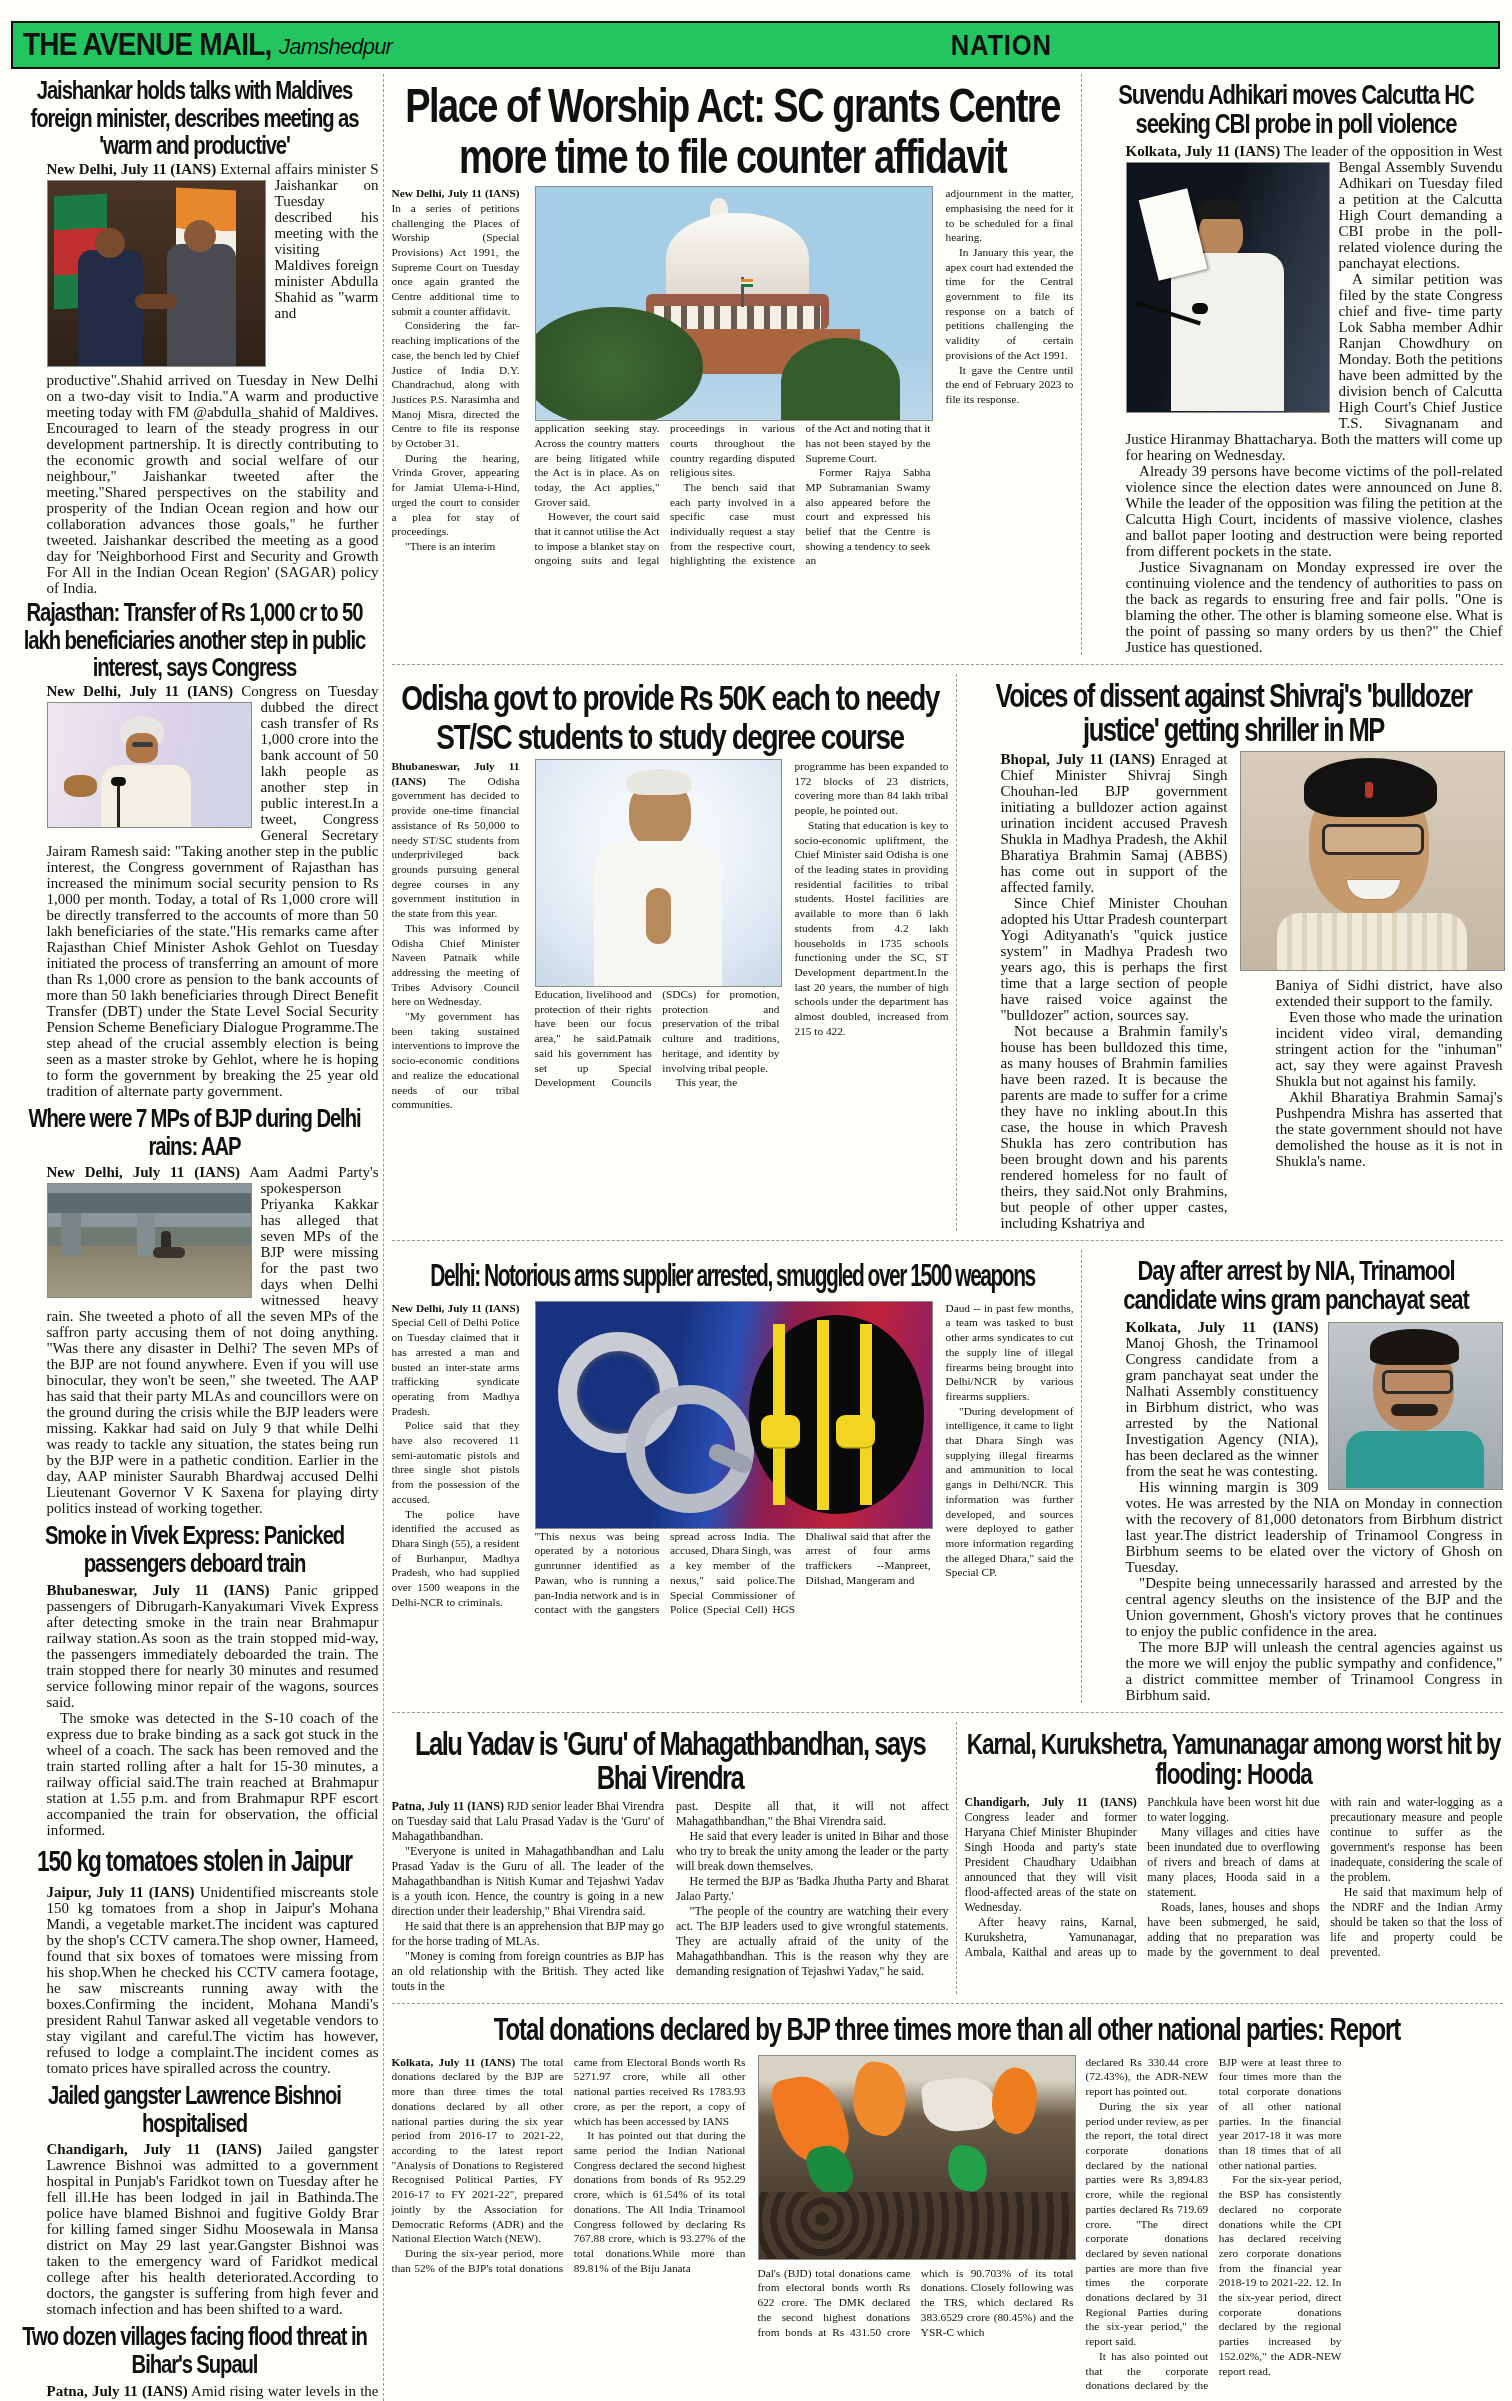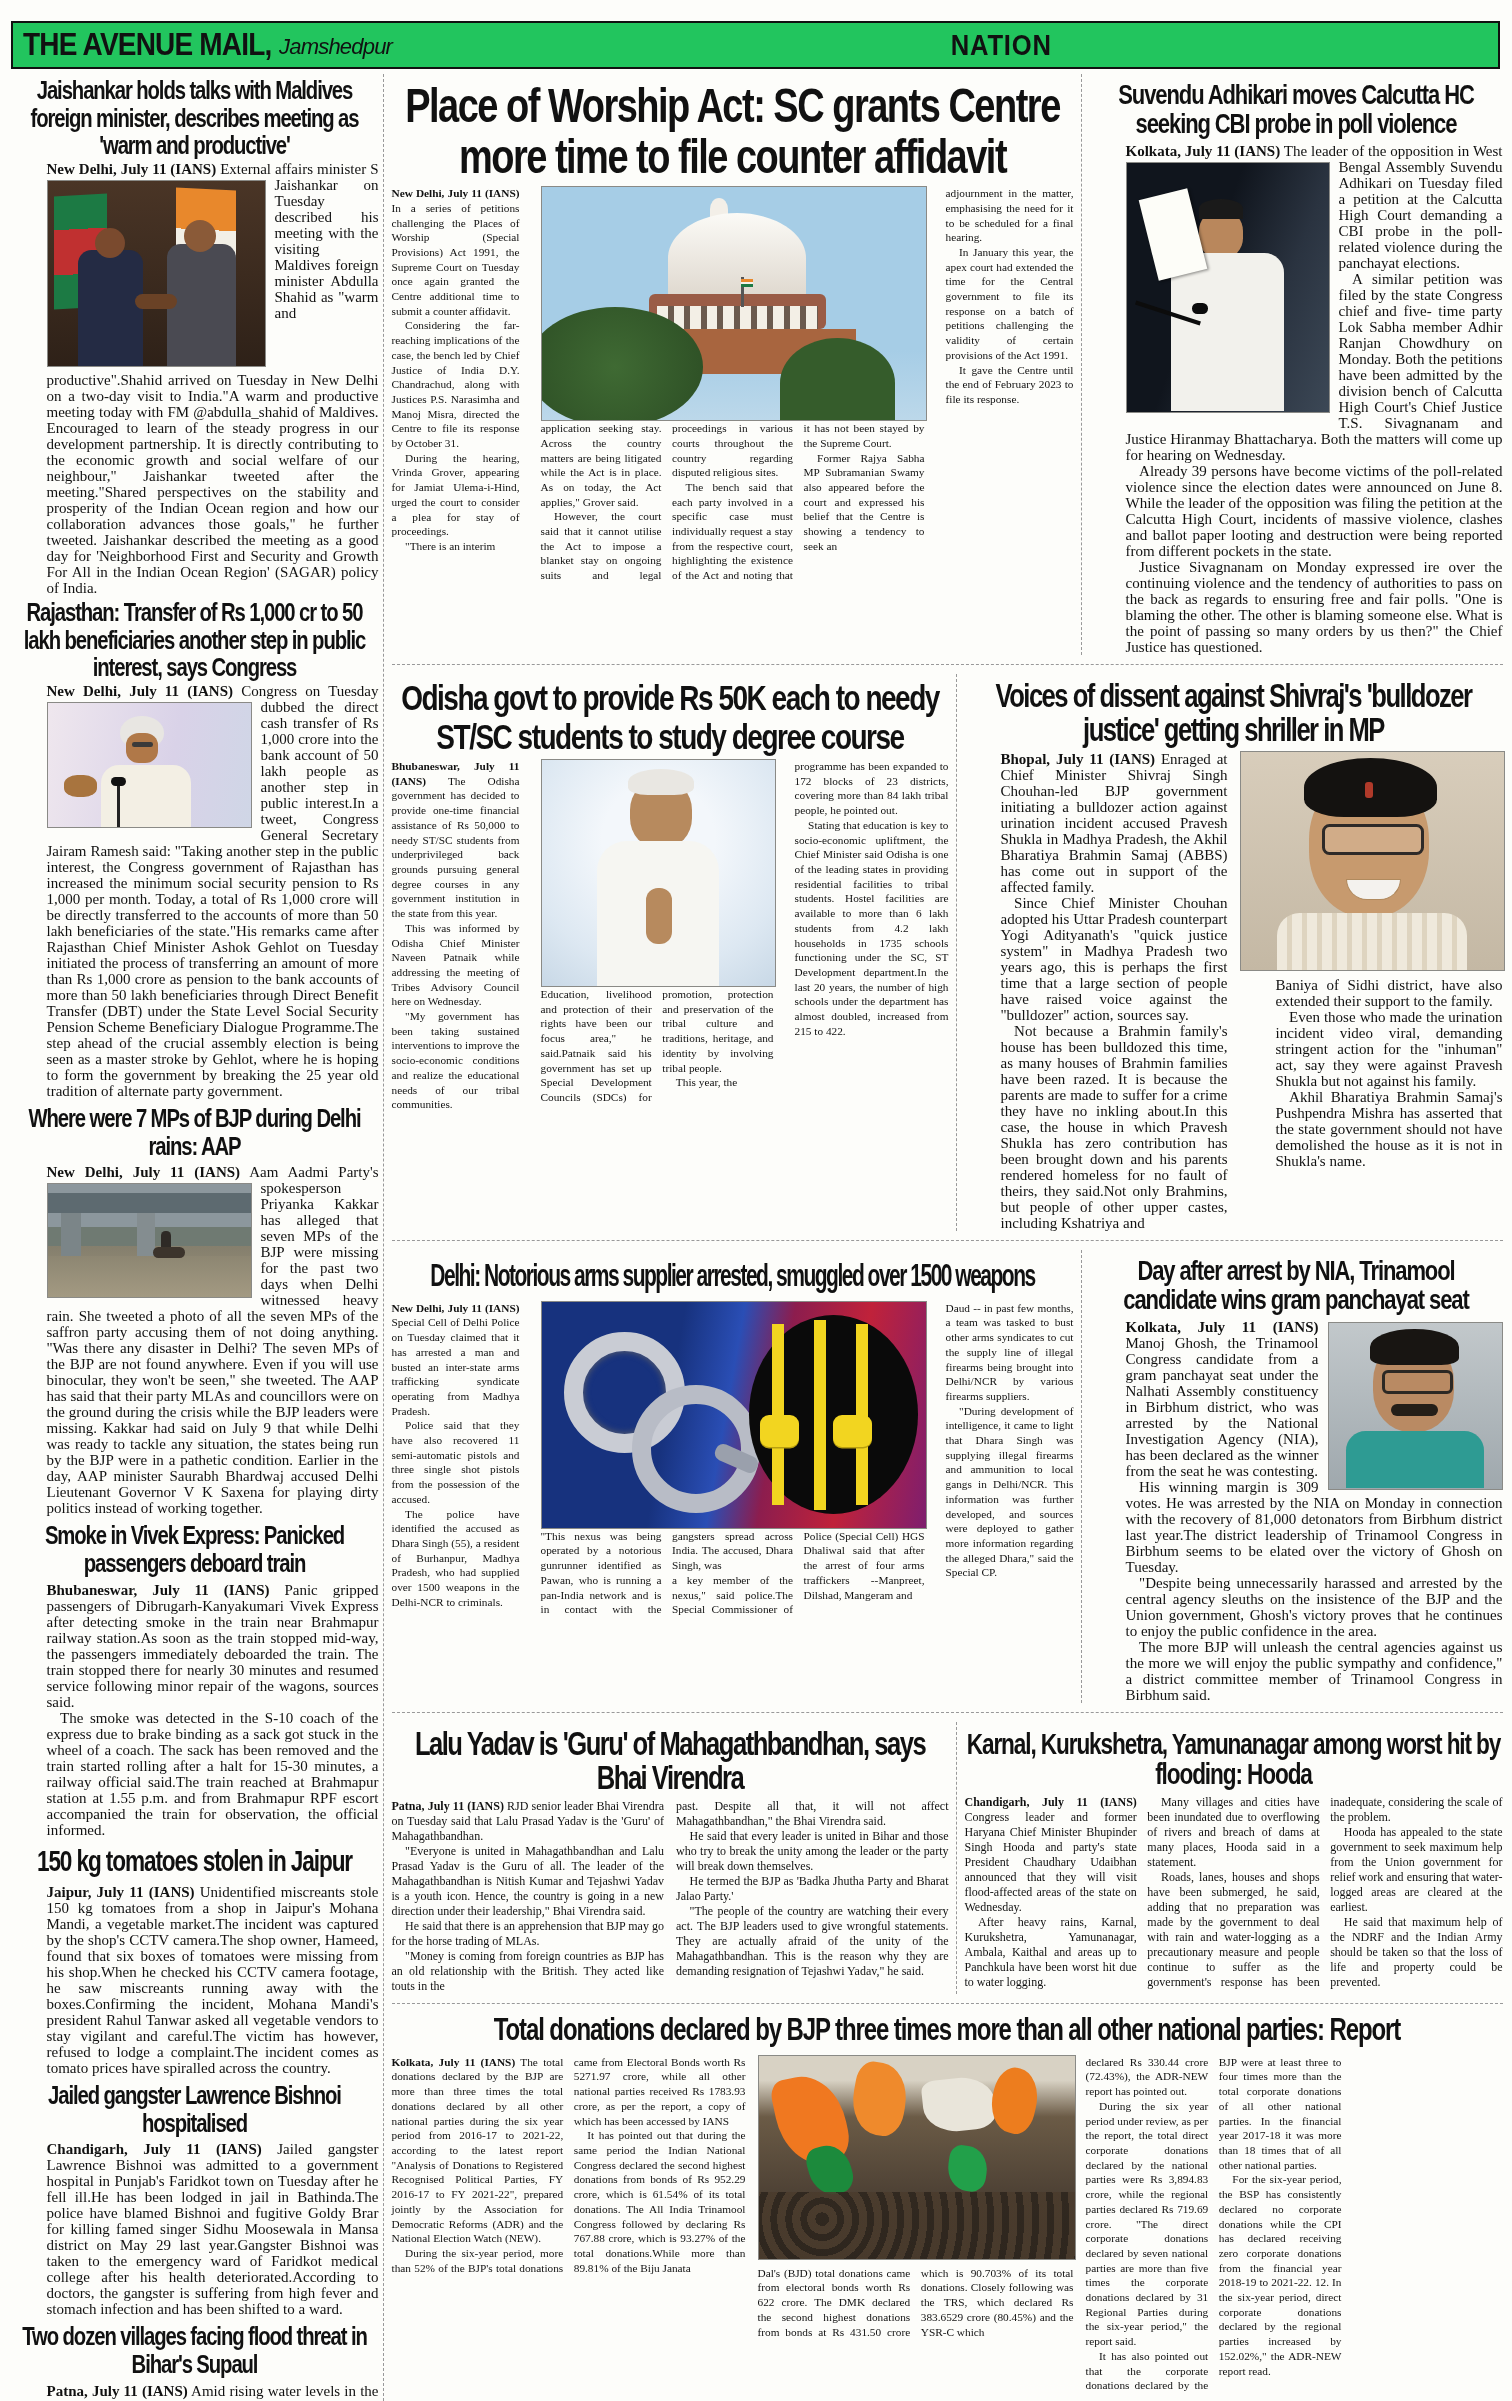--- a/index.html
+++ b/index.html
@@ -35,21 +35,21 @@
   .hl-sm{font-size:22px;}
   .hl-wide{font-size:22.6px;letter-spacing:-1.1px;margin:13.6px 0 12px;}
   .hl-arms{font-size:21px;letter-spacing:-1.5px;transform:scaleY(1.5);margin:15px 0 13.6px;}
   
   p{margin:0;text-align:justify;}
   .dl{font-weight:700;}
   .ind{text-indent:13.6px;}
   .t-lg p{font-size:15px;line-height:16px;padding-left:36px;}
   .t-md p{font-size:12px;line-height:15px;}
   .t-sm p{font-size:11.3px;line-height:14.7px;}
-  .row3{display:grid;grid-template-columns:128px 1fr 128px;gap:21px;}
+  .row3{display:grid;grid-template-columns:128px 1fr 128px;gap:15px;}
   #odisha-art .row3{grid-template-columns:128px 1fr 154px;}
   .cols2{columns:2;column-gap:10.5px;}
   .cols3{columns:3;column-gap:10.5px;}
   .twocol{display:grid;grid-template-columns:1fr 1fr;gap:12px;}
   
   .photo{position:relative;overflow:hidden;border:0.8px solid #8a8a86;background:#cfcfc8;display:block;}
   .photo span{position:absolute;display:block;}
   .pleft{float:left;margin:3px 9px 4.5px 0;}
   .pright{float:right;margin:3px 0 4.5px 9px;}
   .ph-jaish{width:217px;height:185px;background:linear-gradient(#4a3526,#2e2118);}
@@ -371,21 +371,20 @@
       <div class="vsep"></div>
 
       <article id="hooda-art" style="flex:1;" class="t-md">
         <h2 class="hl hl-wide">Karnal, Kurukshetra, Yamunanagar among worst hit by flooding: Hooda</h2>
         <div class="cols3">
           <p><b class="dl">Chandigarh, July 11 (IANS)</b>
              <span>Congress leader and former Haryana Chief Minister Bhupinder Singh Hooda and party's state President Chaudhary Udaibhan announced that they will visit flood-affected areas of the state on Wednesday.</span></p>
           <p class="ind">After heavy rains, Karnal, Kurukshetra, Yamunanagar, Ambala, Kaithal and areas up to Panchkula have been worst hit due to water logging.</p>
           <p class="ind">Many villages and cities have been inundated due to overflowing of rivers and breach of dams at many places, Hooda said in a statement.</p>
           <p class="ind">Roads, lanes, houses and shops have been submerged, he said, adding that no preparation was made by the government to deal with rain and water-logging as a precautionary measure and people continue to suffer as the government's response has been inadequate, considering the scale of the problem.</p>
-          <p class="ind">Hooda has appealed to the state government to seek maximum help from the Union government for relief work and ensuring that water-logged areas are cleared at the earliest.</p>
           <p class="ind">He said that maximum help of the NDRF and the Indian Army should be taken so that the loss of life and property could be prevented.</p>
         </div>
       </article>
     </div>
 
     <div class="hsep"></div>
 
     <article id="donations-art" class="t-sm">
       <h1 class="hl hl-wide" style="font-size:24px;">Total donations declared by BJP three times more than all other national parties: Report</h1>
       <div style="display:grid;grid-template-columns:354px 316px 256px;gap:12px;">

